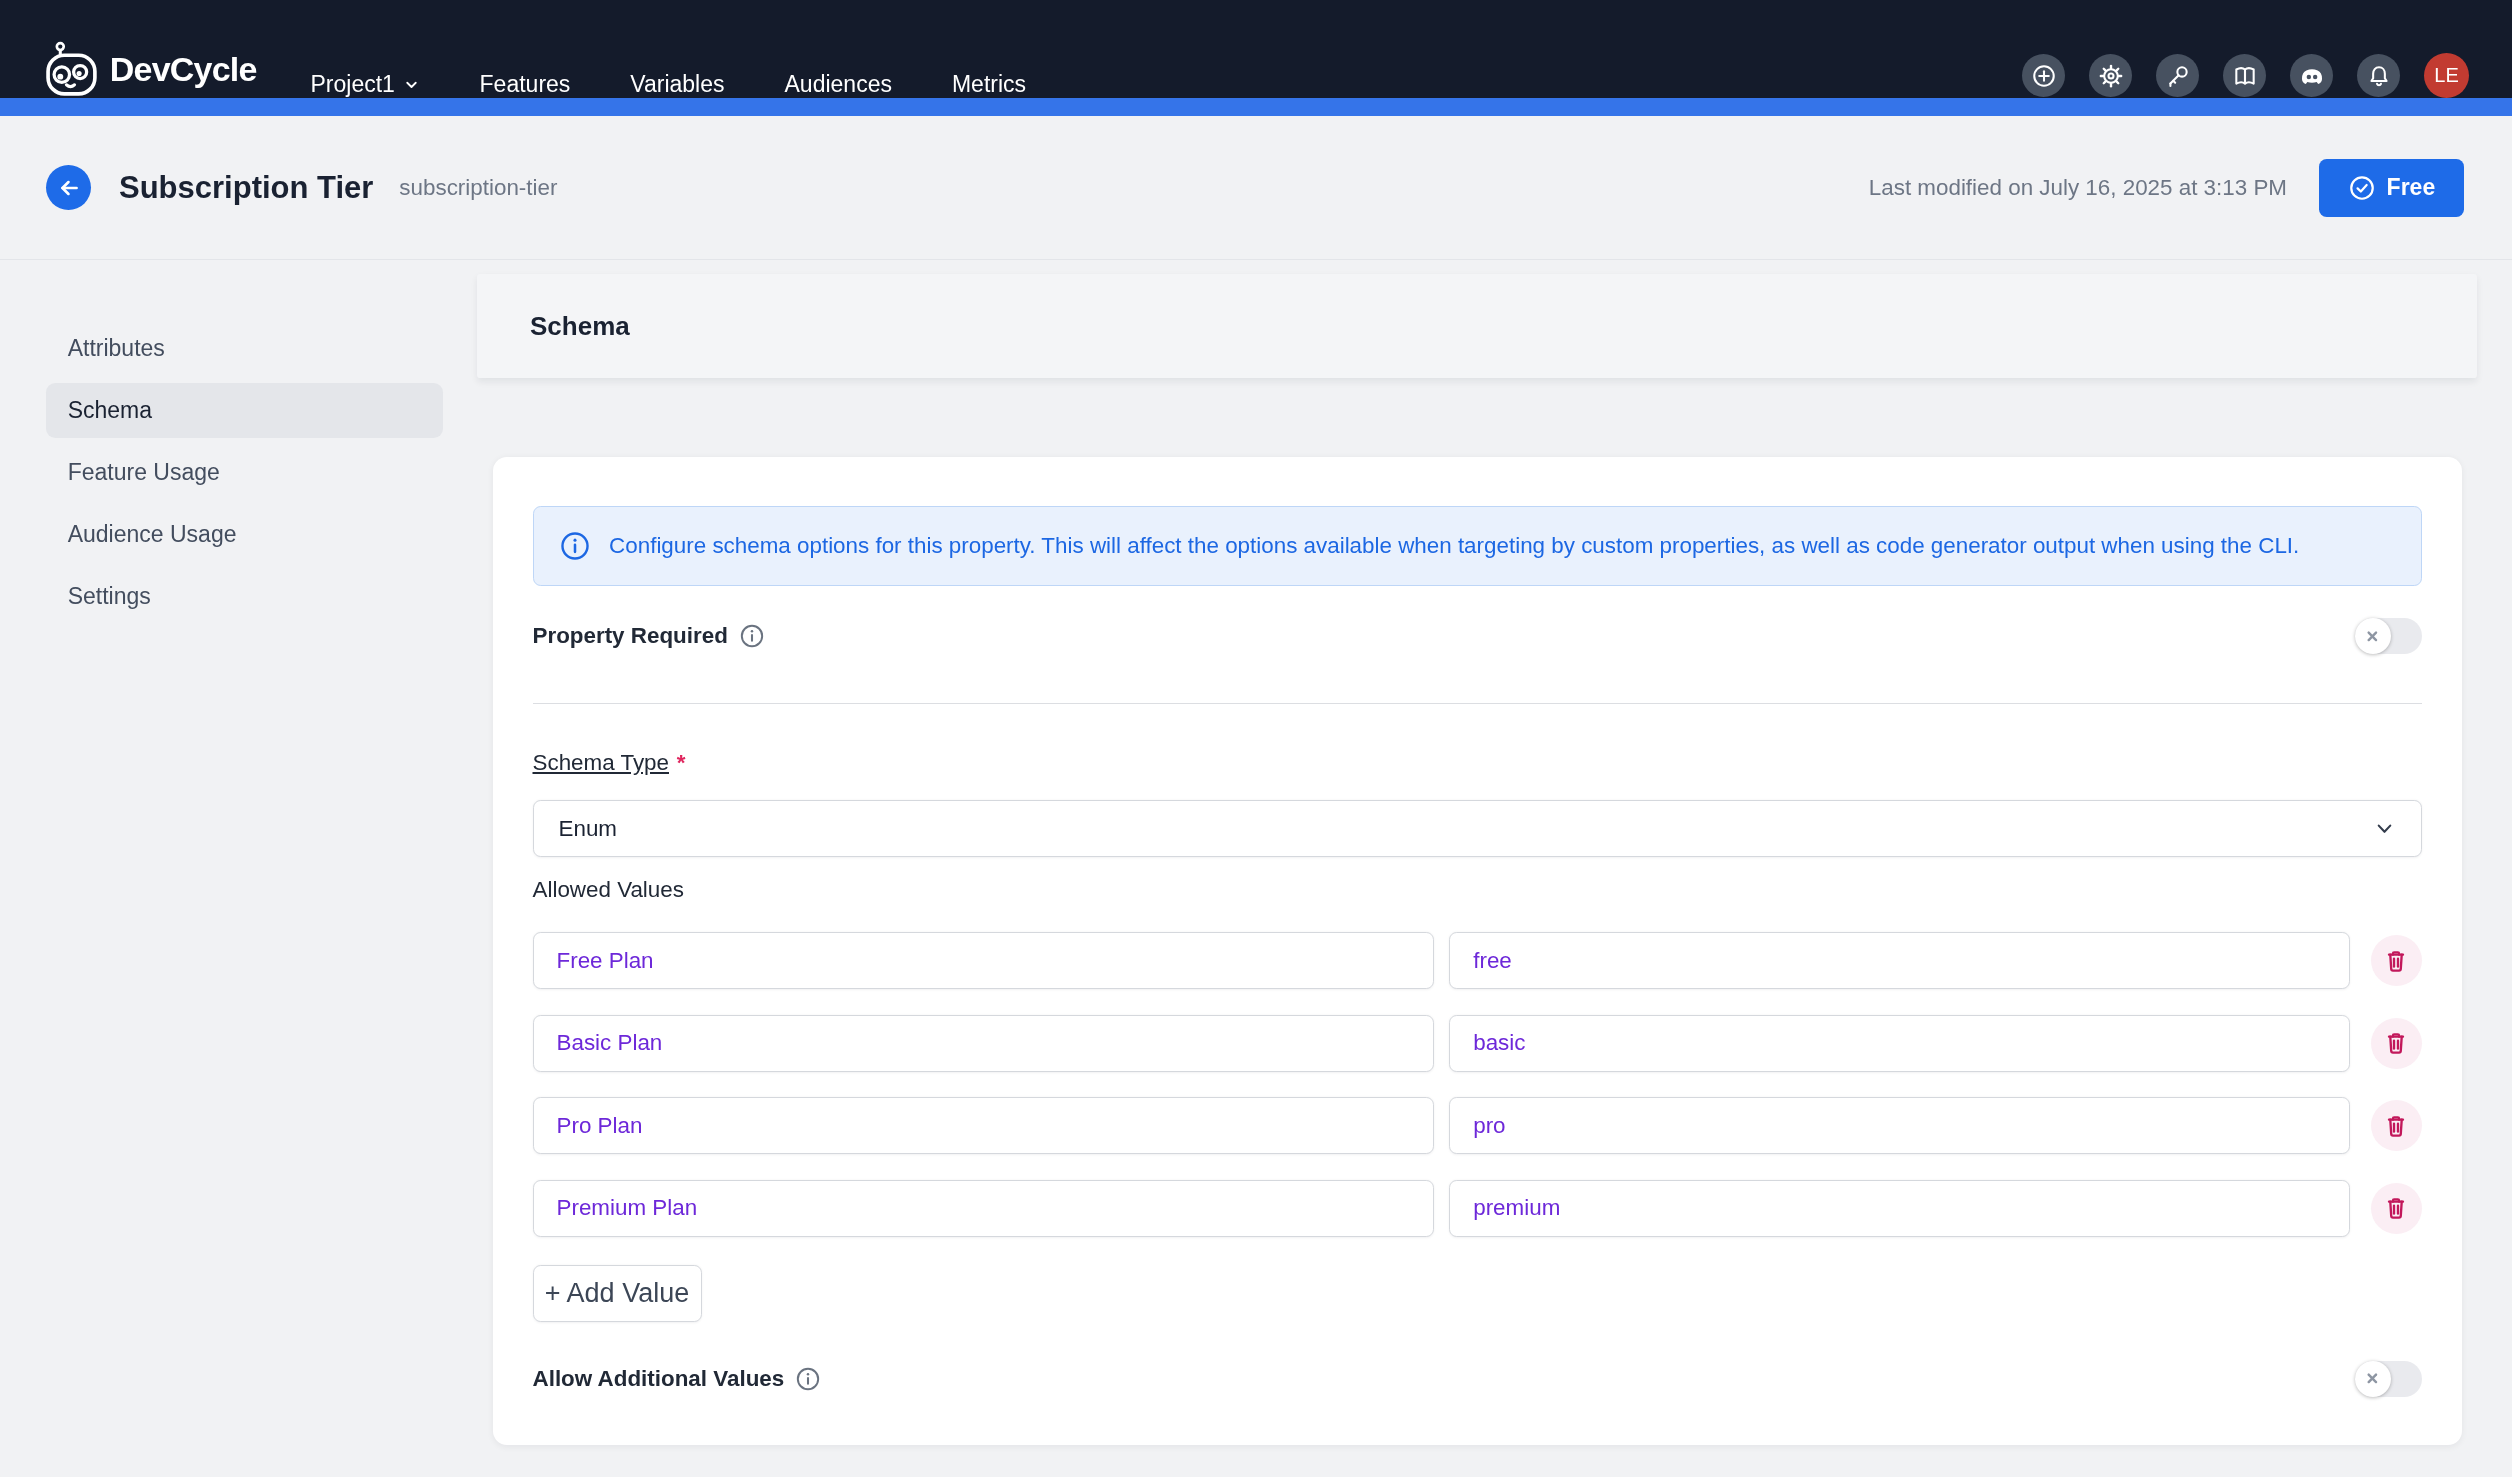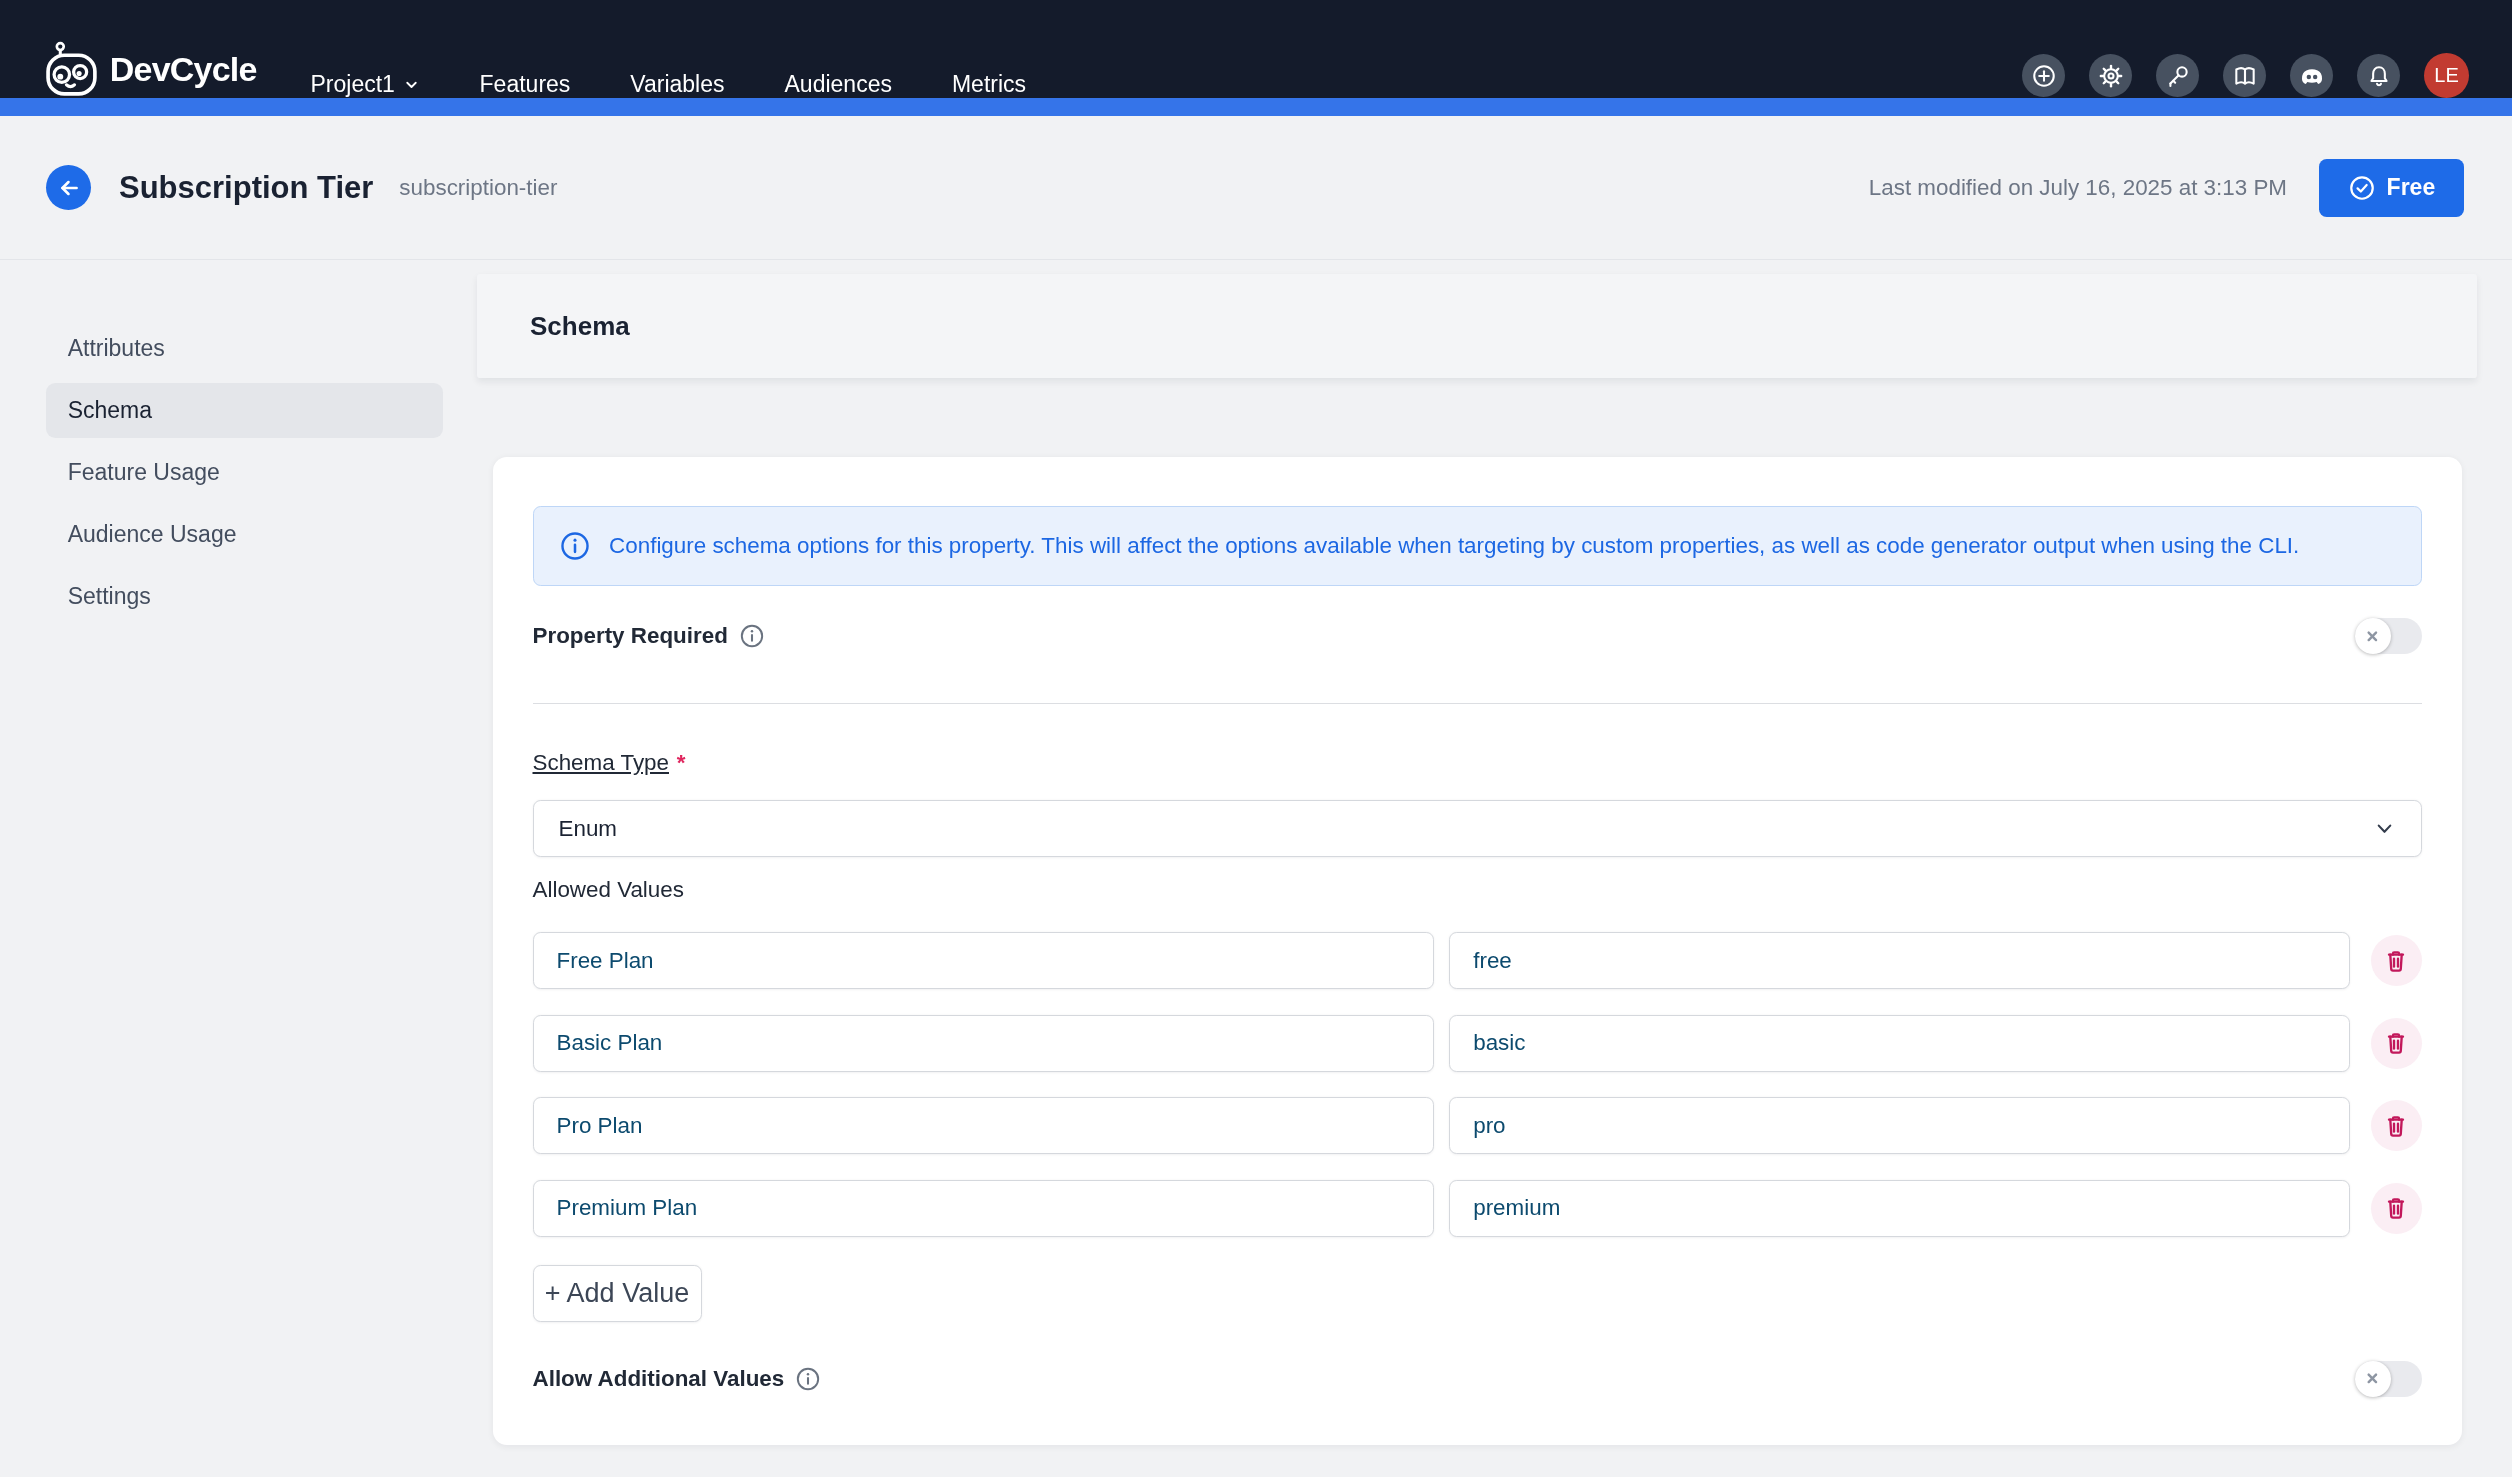--- a/index.html
+++ b/index.html
@@ -52,21 +52,21 @@
 
   .schema-type-label { margin-top:46px; display:flex; align-items:baseline; gap:7.7px; }
   .req-star { color:#e0265e; font-size:22.4px; font-weight:600; }
 
   .select { margin-top:24px; height:57px; border:1.5px solid #d5d8dd; border-radius:7.7px; background:#fff; display:flex; align-items:center; justify-content:space-between; padding:0 25px; font-size:22.4px; color:#1a2232; cursor:pointer; box-shadow:0 0.8px 2.3px rgba(16,24,40,0.06); }
 
   .allowed-label { margin-top:20px; font-size:22.4px; font-weight:500; color:#212936; }
 
   .value-row { display:flex; align-items:center; gap:15.5px; margin-top:25.5px; }
   .value-row.first { margin-top:29px; }
-  .text-input { flex:1; height:57px; border:1.5px solid #d5d8dd; border-radius:7.7px; padding:0 23px; font-size:22.4px; color:#0c4a6e; font-family:"Liberation Sans", sans-serif; background:#fff; box-shadow:0 0.8px 2.3px rgba(16,24,40,0.06); outline:none; }
+  .text-input { flex:1; height:57px; border:1.5px solid #d5d8dd; border-radius:7.7px; padding:0 23px; font-size:22.4px; color:#6d28d9; font-family:"Liberation Sans", sans-serif; background:#fff; box-shadow:0 0.8px 2.3px rgba(16,24,40,0.06); outline:none; }
   .trash-btn { width:51px; height:51px; border-radius:50%; background:#fbeef4; display:flex; align-items:center; justify-content:center; margin-left:4.6px; cursor:pointer; flex:0 0 auto; }
 
   .add-btn { margin-top:28px; width:169px; height:57px; background:#fff; border:1.5px solid #d5d8dd; border-radius:7.7px; font-size:27px; font-weight:500; color:#3c4656; display:flex; align-items:center; justify-content:center; cursor:pointer; box-shadow:0 0.8px 2.3px rgba(16,24,40,0.06); }
 
   .row-aa { margin-top:39px; }
 
   .toggle { width:67px; height:36px; border-radius:18px; background:#e9eaee; position:relative; cursor:pointer; flex:0 0 auto; }
   .toggle .knob { position:absolute; left:0; top:0; width:36px; height:36px; border-radius:50%; background:#fff; box-shadow:0 0.8px 3.9px rgba(0,0,0,0.28); display:flex; align-items:center; justify-content:center; }
 </style>
 </head>

